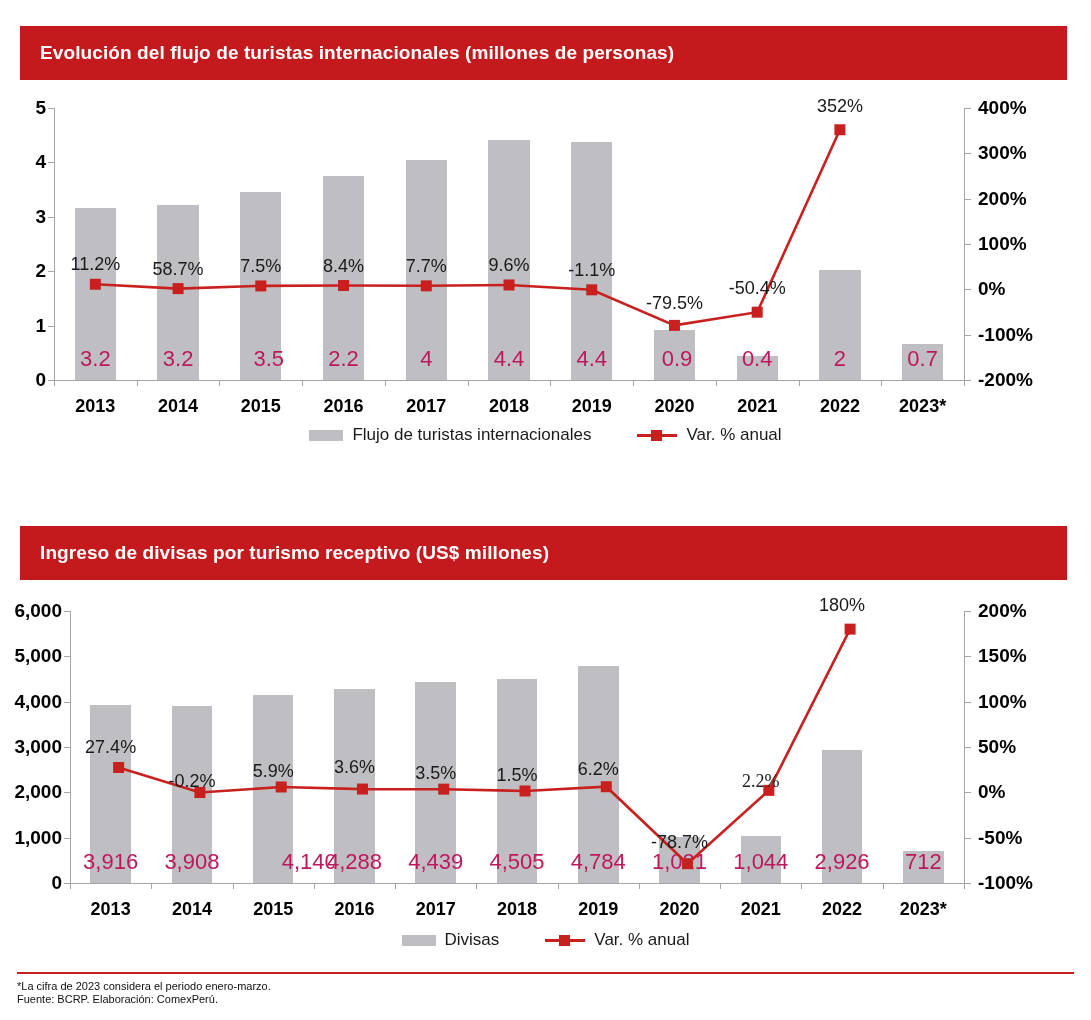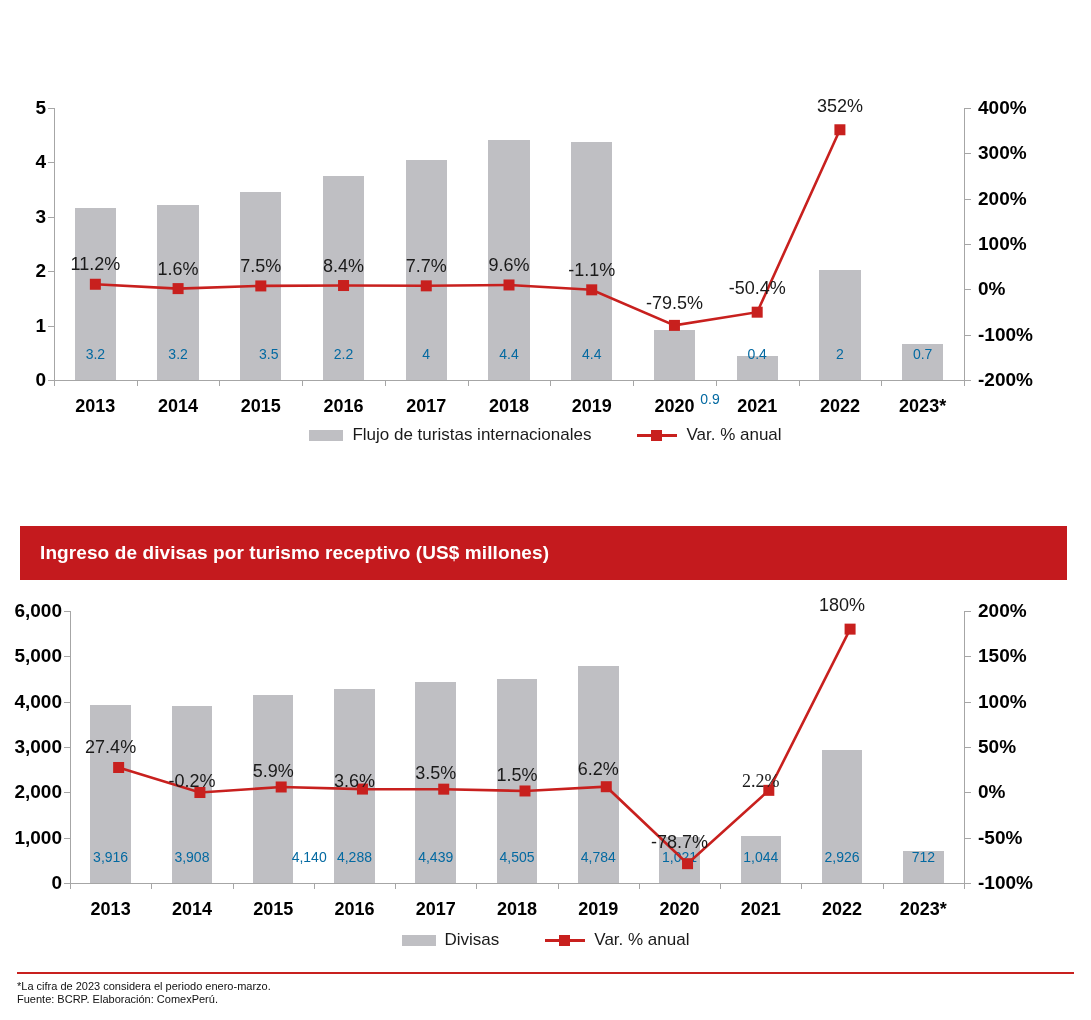--- a/index.html
+++ b/index.html
@@ -32,21 +32,21 @@
   .tick-x{position:absolute;background:#A6A6A6;width:1px;height:6px;top:272px;}
 
   .ylab{position:absolute;right:0;font-size:19px;font-weight:bold;color:#000;
         transform:translateY(-50%);text-align:right;white-space:nowrap;}
   .ylab-left-box{position:absolute;left:0;top:13px;width:46px;height:272px;}
   .ylab-right-box{position:absolute;left:975px;top:13px;width:110px;height:272px;}
   .ylab-r{position:absolute;left:0;font-size:19px;font-weight:bold;color:#000;
         transform:translateY(-50%);text-align:left;white-space:nowrap;}
 
   .bar{position:absolute;background:#BFBFC3;}
-  .bar-value{position:absolute;font-size:14px;color:#0369a1;text-align:left;white-space:nowrap;transform:translateX(-50%);}
+  .bar-value{position:absolute;font-size:22px;color:#be185d;text-align:left;white-space:nowrap;transform:translateX(-50%);}
   .pct-label{position:absolute;font-size:18px;color:#1a1a1a;text-align:center;white-space:nowrap;transform:translateX(-50%);}
 
   .xlab{position:absolute;font-size:18px;font-weight:bold;color:#000;
         text-align:center;white-space:nowrap;transform:translateX(-50%);top:288px;}
 
   svg.lineseries{position:absolute;left:0;top:0;width:910px;height:272px;overflow:visible;}
 
   
   .legend{position:absolute;left:0;width:1091px;display:flex;justify-content:center;align-items:center;gap:46px;}
   .legend-item{display:flex;align-items:center;gap:9px;font-size:17px;color:#1a1a1a;white-space:nowrap;}
@@ -57,20 +57,23 @@
 
   
   .footer{position:absolute;left:17px;width:1057px;}
   .footer-rule{width:1057px;height:2px;background:#C8201E;}
   .footer-text{margin-top:6px;font-size:11px;line-height:13px;color:#111;}
 </style>
 </head>
 <body>
 
 <div class="panel panel-1">
+  <div class="chart-header">
+    <div class="title">Evolución del flujo de turistas internacionales (millones de personas)</div>
+  </div>
 
   <div class="plot-wrap">
     <div class="ylab-left-box" id="yl1"></div>
     <div class="ylab-right-box" id="yr1"></div>
     <div class="plot" id="plot1">
       <div class="axis-line axis-left"></div>
       <div class="axis-line axis-right"></div>
       <div class="axis-line axis-bottom"></div>
     <div class="tick tick-l" style="top: 272px;"></div>
         <div class="tick tick-l" style="top: 217.6px;"></div>
@@ -116,42 +119,42 @@
         <div class="bar-value" style="left: 206.818px; top: 238px; margin-left: 8px;">3.5</div>
         <div class="bar" style="left: 268.864px; top: 68px; width: 41.3636px; height: 204px;"></div>
         <div class="bar-value" style="left: 289.545px; top: 238px;">2.2</div>
         <div class="bar" style="left: 351.591px; top: 52.224px; width: 41.3636px; height: 219.776px;"></div>
         <div class="bar-value" style="left: 372.273px; top: 238px;">4</div>
         <div class="bar" style="left: 434.318px; top: 31.552px; width: 41.3636px; height: 240.448px;"></div>
         <div class="bar-value" style="left: 455px; top: 238px;">4.4</div>
         <div class="bar" style="left: 517.045px; top: 33.728px; width: 41.3636px; height: 238.272px;"></div>
         <div class="bar-value" style="left: 537.727px; top: 238px;">4.4</div>
         <div class="bar" style="left: 599.773px; top: 221.952px; width: 41.3636px; height: 50.048px;"></div>
-        <div class="bar-value" style="left: 656px; top: 238px; margin-top: 45px;">0.9</div>
+        <div class="bar-value" style="left: 623px; top: 238px;">0.9</div>
         <div class="bar" style="left: 682.5px; top: 248.064px; width: 41.3636px; height: 23.936px;"></div>
         <div class="bar-value" style="left: 703.182px; top: 238px;">0.4</div>
         <div class="bar" style="left: 765.227px; top: 162.112px; width: 41.3636px; height: 109.888px;"></div>
         <div class="bar-value" style="left: 785.909px; top: 238px;">2</div>
         <div class="bar" style="left: 847.955px; top: 236.096px; width: 41.3636px; height: 35.904px;"></div>
         <div class="bar-value" style="left: 868.636px; top: 238px;">0.7</div>
         <svg class="lineseries" viewBox="0 0 910 272" width="910" height="272">
           <path d="M41.4 176.3 L124.1 180.6 L206.8 177.9 L289.5 177.5 L372.3 177.8 L455.0 177.0 L537.7 181.8 L620.5 217.4 L703.2 204.2 L785.9 21.8" fill="none" stroke="#C8201E" stroke-width="2.6"></path>
           <rect x="35.86363636363637" y="170.756" width="11" height="11" fill="#C8201E"></rect>
           <rect x="118.5909090909091" y="175.108" width="11" height="11" fill="#C8201E"></rect>
           <rect x="201.31818181818184" y="172.43333333333334" width="11" height="11" fill="#C8201E"></rect>
           <rect x="284.04545454545456" y="172.02533333333332" width="11" height="11" fill="#C8201E"></rect>
           <rect x="366.7727272727273" y="172.34266666666667" width="11" height="11" fill="#C8201E"></rect>
           <rect x="449.50000000000006" y="171.48133333333334" width="11" height="11" fill="#C8201E"></rect>
           <rect x="532.2272727272727" y="176.332" width="11" height="11" fill="#C8201E"></rect>
           <rect x="614.9545454545455" y="211.87333333333333" width="11" height="11" fill="#C8201E"></rect>
           <rect x="697.6818181818182" y="198.68133333333333" width="11" height="11" fill="#C8201E"></rect>
           <rect x="780.409090909091" y="16.25999999999999" width="11" height="11" fill="#C8201E"></rect>
         </svg>
         <div class="pct-label" style="left: 41.3636px; top: 146.256px;">11.2%</div>
-        <div class="pct-label" style="left: 124.091px; top: 150.608px;">1.6%</div>
+        <div class="pct-label" style="left: 124.091px; top: 150.608px;">58.7%</div>
         <div class="pct-label" style="left: 206.818px; top: 147.933px;">7.5%</div>
         <div class="pct-label" style="left: 289.545px; top: 147.525px;">8.4%</div>
         <div class="pct-label" style="left: 372.273px; top: 147.843px;">7.7%</div>
         <div class="pct-label" style="left: 455px; top: 146.981px;">9.6%</div>
         <div class="pct-label" style="left: 537.727px; top: 151.832px;">-1.1%</div>
         <div class="pct-label" style="left: 620.455px; top: 185.373px;">-79.5%</div>
         <div class="pct-label" style="left: 703.182px; top: 170.181px;">-50.4%</div>
         <div class="pct-label" style="left: 785.909px; top: -12.24px;">352%</div>
       </div>
   <div class="ylab" style="top: 285px; right: 1045px;">0</div>
@@ -262,21 +265,21 @@
           <rect x="360.2272727272727" y="172.66000000000003" width="11" height="11" fill="#C8201E"></rect>
           <rect x="441.49999999999994" y="174.47333333333336" width="11" height="11" fill="#C8201E"></rect>
           <rect x="522.7727272727273" y="170.212" width="11" height="11" fill="#C8201E"></rect>
           <rect x="604.0454545454545" y="247.188" width="11" height="11" fill="#C8201E"></rect>
           <rect x="685.3181818181818" y="173.83866666666665" width="11" height="11" fill="#C8201E"></rect>
           <rect x="766.590909090909" y="12.633333333333326" width="11" height="11" fill="#C8201E"></rect>
         </svg>
         <div class="pct-label" style="left: 40.6364px; top: 126.491px;">27.4%</div>
         <div class="pct-label" style="left: 121.909px; top: 159.515px;">-0.2%</div>
         <div class="pct-label" style="left: 203.182px; top: 149.984px;">5.9%</div>
-        <div class="pct-label" style="left: 284.455px; top: 160px;">3.6%</div>
+        <div class="pct-label" style="left: 284.455px; top: 146px;">3.6%</div>
         <div class="pct-label" style="left: 365.727px; top: 152.16px;">3.5%</div>
         <div class="pct-label" style="left: 447px; top: 153.973px;">1.5%</div>
         <div class="pct-label" style="left: 528.273px; top: 147.712px;">6.2%</div>
         <div class="pct-label" style="left: 609.545px; top: 220.688px;">-78.7%</div>
         <div class="pct-label" style="left: 690.818px; top: 160px; font-family: Liberation Serif, serif;">2.2%</div>
         <div class="pct-label" style="left: 772.091px; top: -15.8667px;">180%</div>
       </div>
   <div class="ylab" style="top: 285px; right: 1029px;">0</div>
       <div class="ylab" style="top: 239.667px; right: 1029px;">1,000</div>
       <div class="ylab" style="top: 194.333px; right: 1029px;">2,000</div>

